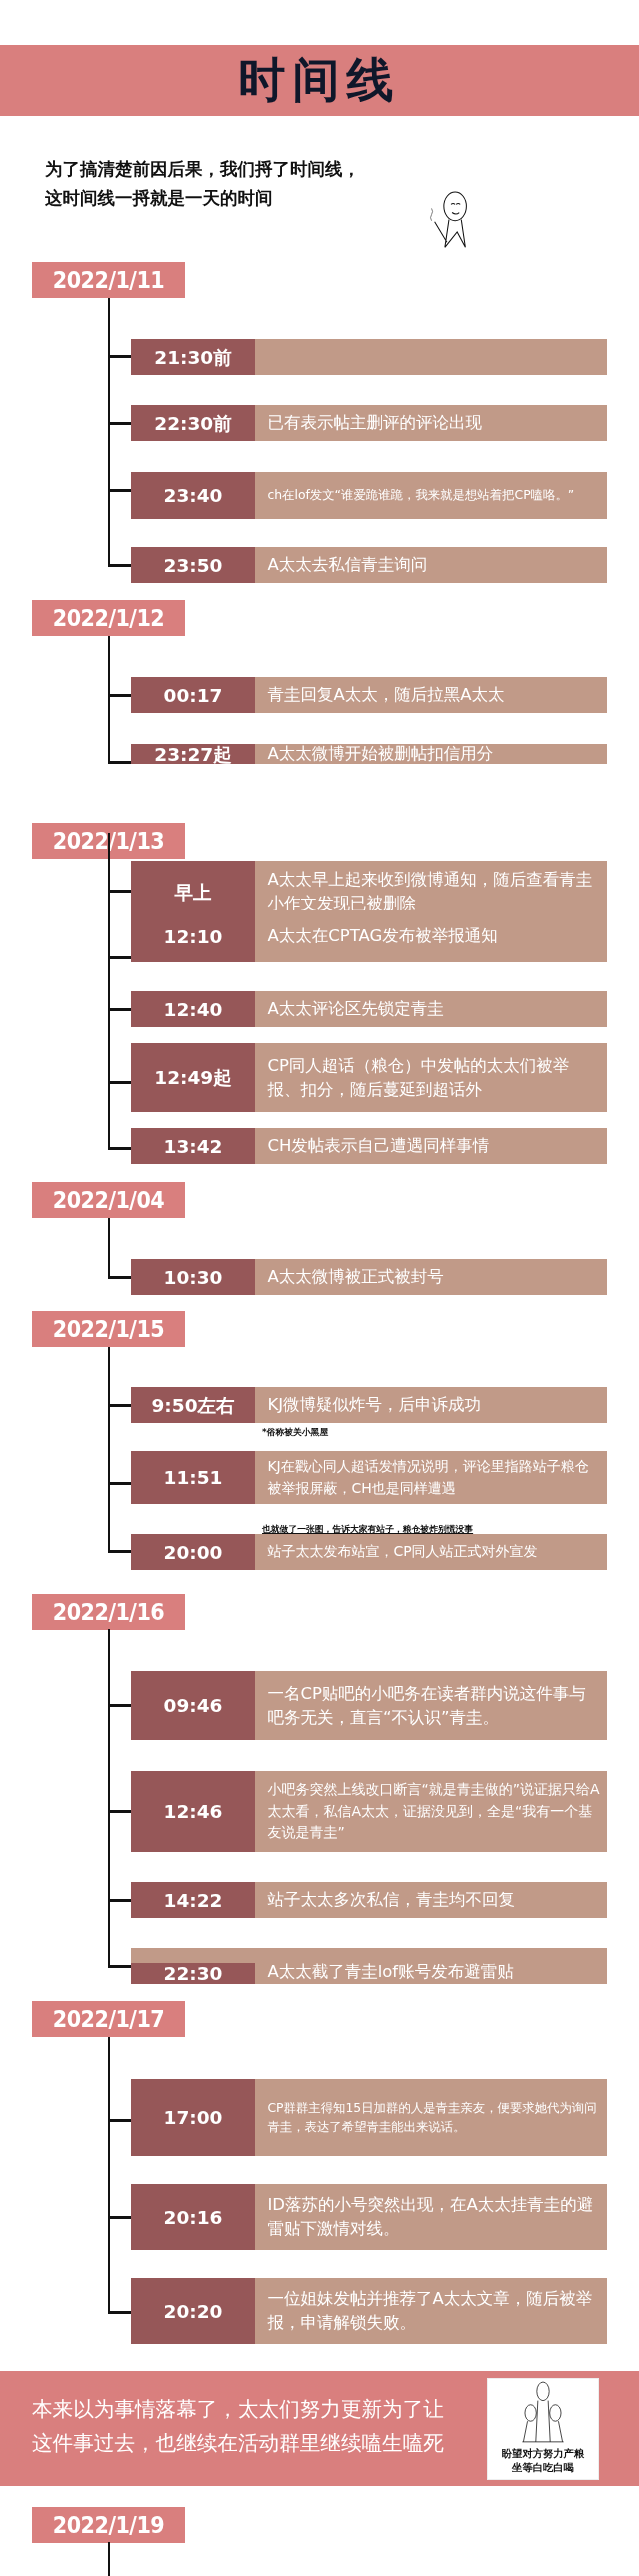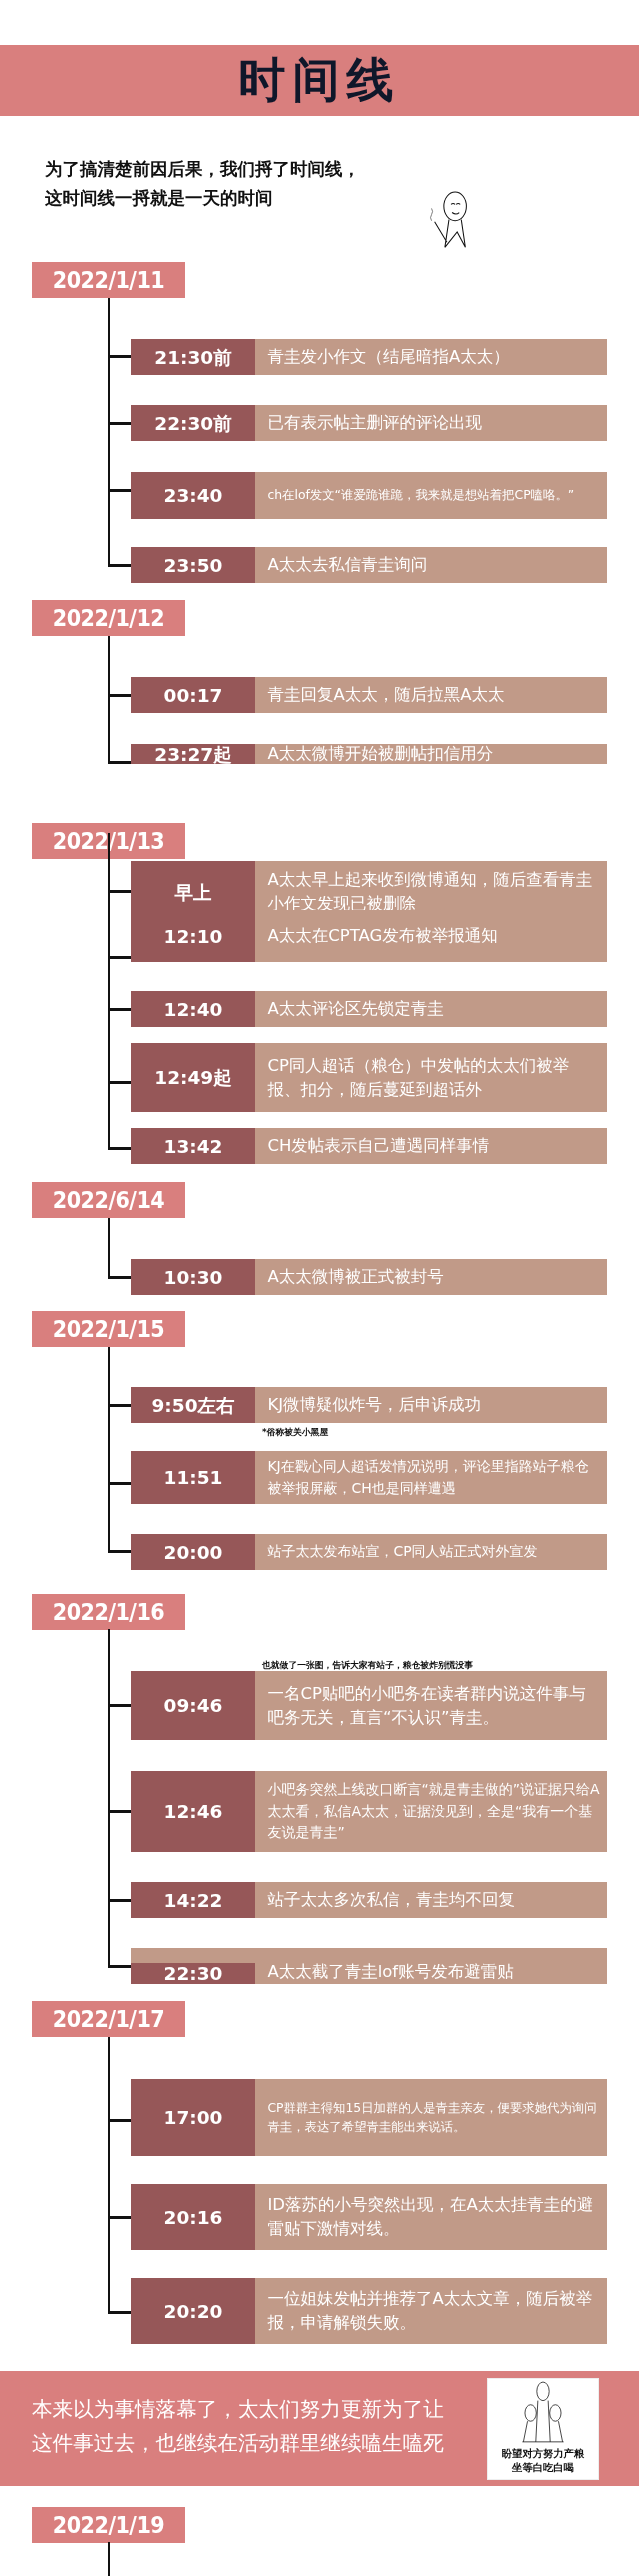--- a/index.html
+++ b/index.html
@@ -43,21 +43,20 @@
 </div>
 
 <div class="abs date-box" style="top:262px;">
     <span>2022/1/11</span>
   </div>
 
 <div class="abs vline" style="top:298px;height:268px;"></div>
 <div class="abs stub" style="top:355px;"></div>
 <div class="abs row" style="top:339px;height:36px;">
   <div class="time">21:30前</div>
-  <div class="desc">青圭发小作文（结尾暗指A太太）</div>
 </div>
 <div class="abs stub" style="top:422px;"></div>
 <div class="abs row" style="top:405px;height:36px;">
   <div class="time">22:30前</div>
   <div class="desc">已有表示帖主删评的评论出现</div>
 </div>
 <div class="abs stub" style="top:489px;"></div>
 <div class="abs row" style="top:472px;height:47px;">
   <div class="time">23:40</div>
   <div class="desc xs">ch在lof发文“谁爱跪谁跪，我来就是想站着把CP嗑咯。”</div>
@@ -107,21 +106,21 @@
   <div class="time">12:49起</div>
   <div class="desc">CP同人超话（粮仓）中发帖的太太们被举报、扣分，随后蔓延到超话外</div>
 </div>
 <div class="abs stub" style="top:1147px;"></div>
 <div class="abs row" style="top:1128px;height:36px;">
   <div class="time">13:42</div>
   <div class="desc">CH发帖表示自己遭遇同样事情</div>
 </div>
 
 <div class="abs date-box" style="top:1182px;">
-    <span>2022/6/14</span>
+    <span>2022/1/04</span>
   </div>
 <div class="abs vline" style="top:1218px;height:60px;"></div>
 <div class="abs stub" style="top:1276px;"></div>
 <div class="abs row" style="top:1259px;height:36px;">
   <div class="time">10:30</div>
   <div class="desc">A太太微博被正式被封号</div>
 </div>
 
 <div class="abs date-box" style="top:1311px;">
     <span>2022/1/15</span>
@@ -136,21 +135,21 @@
 <div class="abs stub" style="top:1482px;"></div>
 <div class="abs row" style="top:1451px;height:53px;">
   <div class="time">11:51</div>
   <div class="desc small">KJ在戳心同人超话发情况说明，评论里指路站子粮仓被举报屏蔽，CH也是同样遭遇</div>
 </div>
 <div class="abs stub" style="top:1550px;"></div>
 <div class="abs row" style="top:1534px;height:36px;">
   <div class="time">20:00</div>
   <div class="desc small">站子太太发布站宣，CP同人站正式对外宣发</div>
 </div>
-<div class="abs note" style="top:1660px;">也就做了一张图，告诉大家有站子，粮仓被炸别慌没事</div>
+<div class="abs note" style="top:1524px;text-decoration:underline;">也就做了一张图，告诉大家有站子，粮仓被炸别慌没事</div>
 
 <div class="abs date-box" style="top:1594px;">
     <span>2022/1/16</span>
   </div>
 <div class="abs vline" style="top:1629px;height:338px;"></div>
 <div class="abs stub" style="top:1704px;"></div>
 <div class="abs row" style="top:1671px;height:69px;">
   <div class="time">09:46</div>
   <div class="desc">一名CP贴吧的小吧务在读者群内说这件事与吧务无关，直言“不认识”青圭。</div>
 </div>

